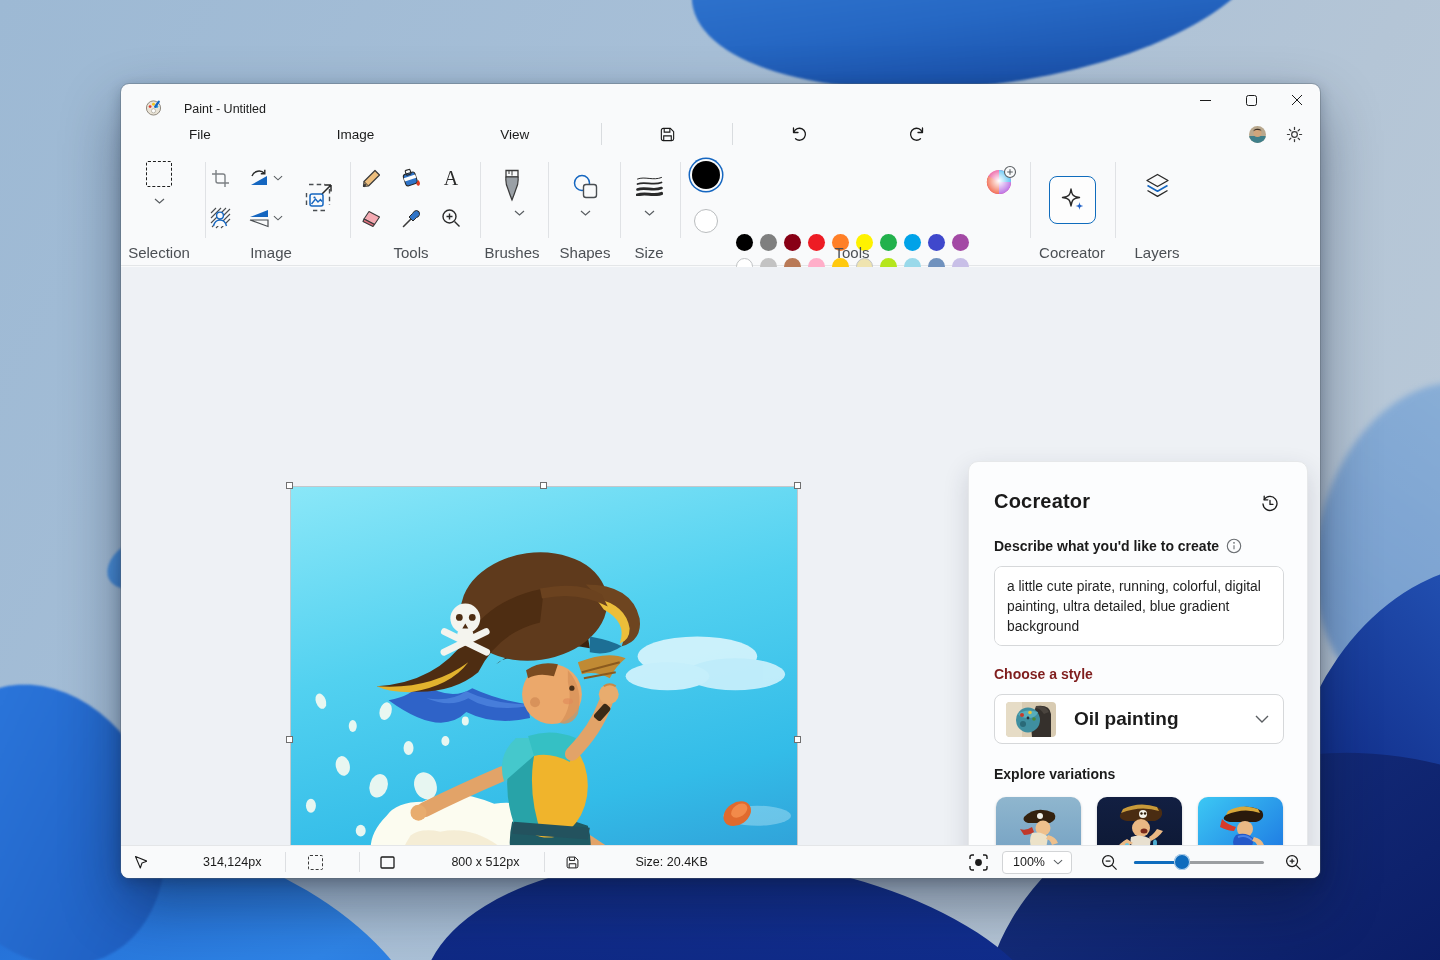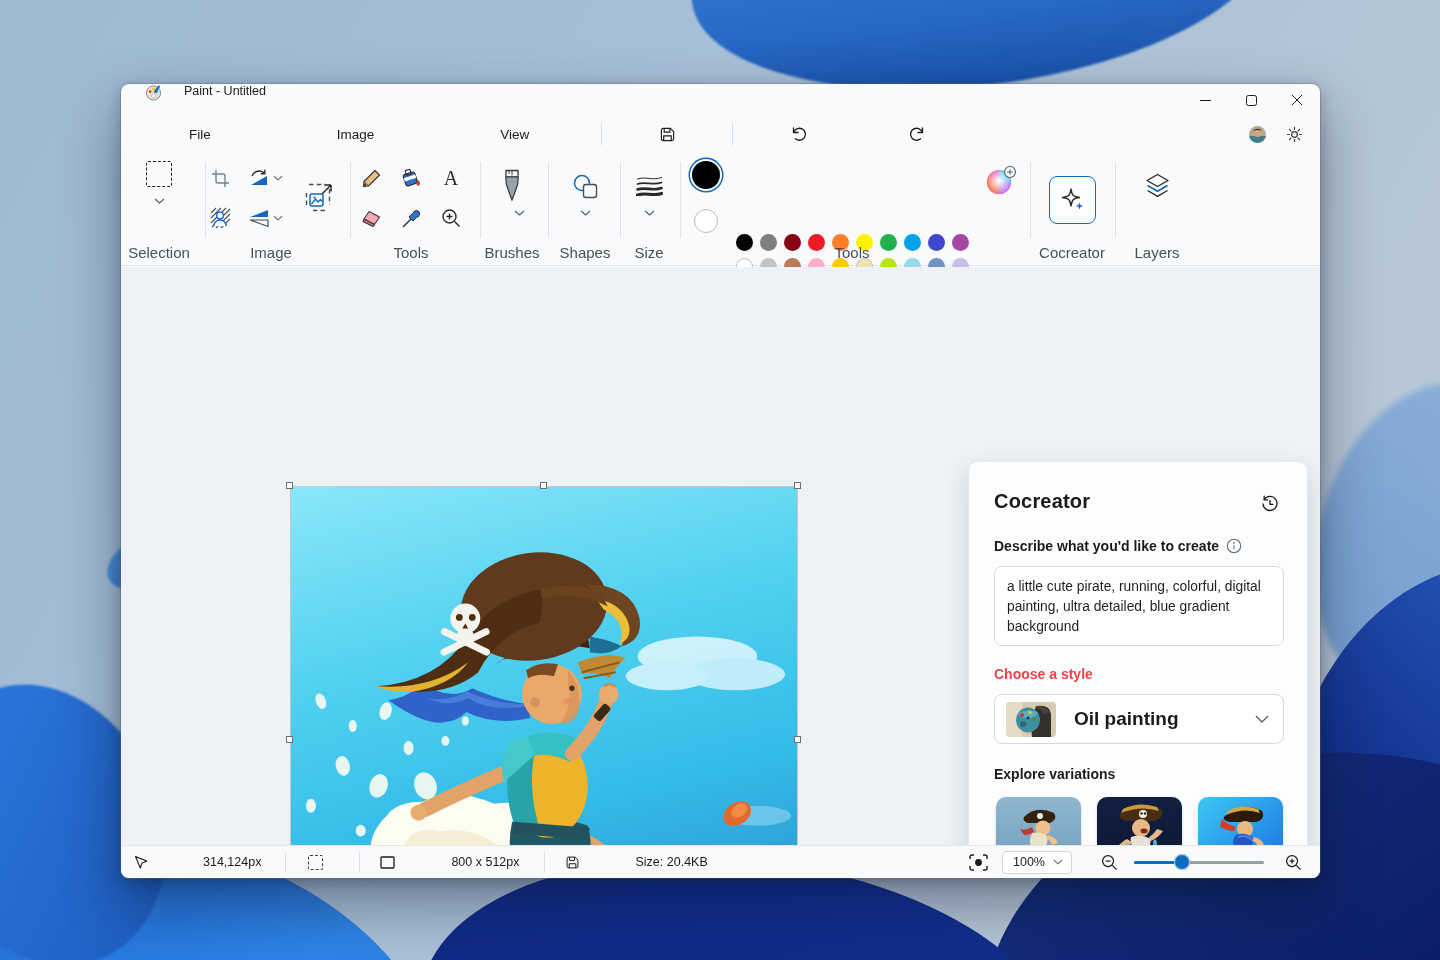--- a/index.html
+++ b/index.html
@@ -27,21 +27,21 @@
   .petal-tip { left:105px; top:540px; width:70px; height:46px; transform:rotate(-28deg);
     background:linear-gradient(140deg,#4f95dd,#2f6fc4); filter:blur(1px); }
 
   
   .window { position:absolute; left:121px; top:84px; width:1199px; height:794px;
     background:#f9fafb; border-radius:8px; overflow:hidden;
     box-shadow:0 26px 58px rgba(10,20,40,.42), 0 4px 14px rgba(10,20,40,.25);
     outline:1px solid rgba(90,100,110,.35); }
 
   
-  .titlebar { position:absolute; left:0; top:0; right:0; height:32px; display:flex; align-items:flex-start; }
+  .titlebar { position:absolute; left:0; top:0; right:0; height:32px; display:flex; align-items:flex-end; }
   .app-logo { margin-left:24px; width:17px; height:17px; }
   .title-text { margin-left:22px; font-size:12.5px; color:#1b1b1b; }
   .win-controls { position:absolute; right:0; top:0; height:32px; display:flex; }
   .win-btn { width:46px; height:32px; display:flex; align-items:center; justify-content:center; background:transparent; border:none; cursor:pointer; }
 
   
   .menubar { position:absolute; left:0; top:32px; right:0; height:36px; display:flex; align-items:center;gap:40px; }
   .menu-item { border:none; background:transparent; font-size:13.5px; color:#1b1b1b; padding:6px 16px; border-radius:5px; cursor:pointer; font-family:inherit; }
   .mb-sep { width:1px; height:22px; background:#d9dcdf; margin:0 8px; }
   .mb-iconbtn { width:34px; height:28px; border:none; background:transparent; border-radius:5px; display:flex; align-items:center; justify-content:center; cursor:pointer; }
@@ -72,21 +72,21 @@
   .canvas-img { position:absolute; left:169px; top:219px; width:508px; height:507px; border:1px solid #c3c7cb; background:#49cdef; }
   .handle { position:absolute; width:7px; height:7px; background:#fff; border:1px solid #707070; }
 
   
   .panel { position:absolute; left:847px; top:194px; width:340px; height:558px; background:#fcfdfe; border:1px solid #e6e8ea; border-radius:10px; box-shadow:0 10px 26px rgba(30,40,60,.16); }
   .panel-title { position:absolute; left:25px; top:28px; font-size:20px; font-weight:700; color:#1a1a1a; letter-spacing:.2px; }
   .history-btn { position:absolute; right:26px; top:32px; width:22px; height:22px; border:none; background:transparent; cursor:pointer; padding:0; }
   .describe-row { position:absolute; left:25px; top:76px; display:flex; align-items:center; gap:7px; }
   .describe-label { font-size:14px; font-weight:700; color:#1b1b1b; }
   .prompt-box { position:absolute; left:25px; top:104px; width:290px; height:80px; border:1px solid #d6d8da; border-radius:8px; background:#fff; resize:none; font-family:inherit; font-size:13.8px; line-height:20px; color:#1f1f1f; padding:10px 12px; outline:none; }
-  .style-label { position:absolute; left:25px; top:204px; font-size:14px; font-weight:700; color:#ef4444;text-align:right; }
+  .style-label { position:absolute; left:25px; top:204px; font-size:14px; font-weight:700; color:#7f1d1d;text-align:right; }
   .style-dd { position:absolute; left:25px; top:232px; width:290px; height:50px; border:1px solid #d6d8da; border-radius:8px; background:#fff; display:flex; align-items:center; cursor:pointer; }
   .style-thumb { margin-left:11px; width:50px; height:35px; border-radius:4px; overflow:hidden; flex:none; }
   .style-value { margin-left:18px; font-size:19px; font-weight:700; color:#1b1b1b; }
   .style-chev { margin-left:auto; margin-right:14px; }
   .variations-label { position:absolute; left:25px; top:304px; font-size:14px; font-weight:700; color:#1b1b1b; }
   .var-thumb { position:absolute; top:335px; width:85px; height:77px; border-radius:10px; overflow:hidden; border:none; padding:0; cursor:pointer; box-shadow:0 1px 3px rgba(0,0,0,.18); }
   .var-thumb svg { display:block; }
 
   
   .statusbar { position:absolute; left:0; bottom:0; right:0; height:33px; background:#f9fafb; border-top:1px solid #e4e6e8; display:flex; align-items:center; font-size:12.5px; color:#1b1b1b; }

